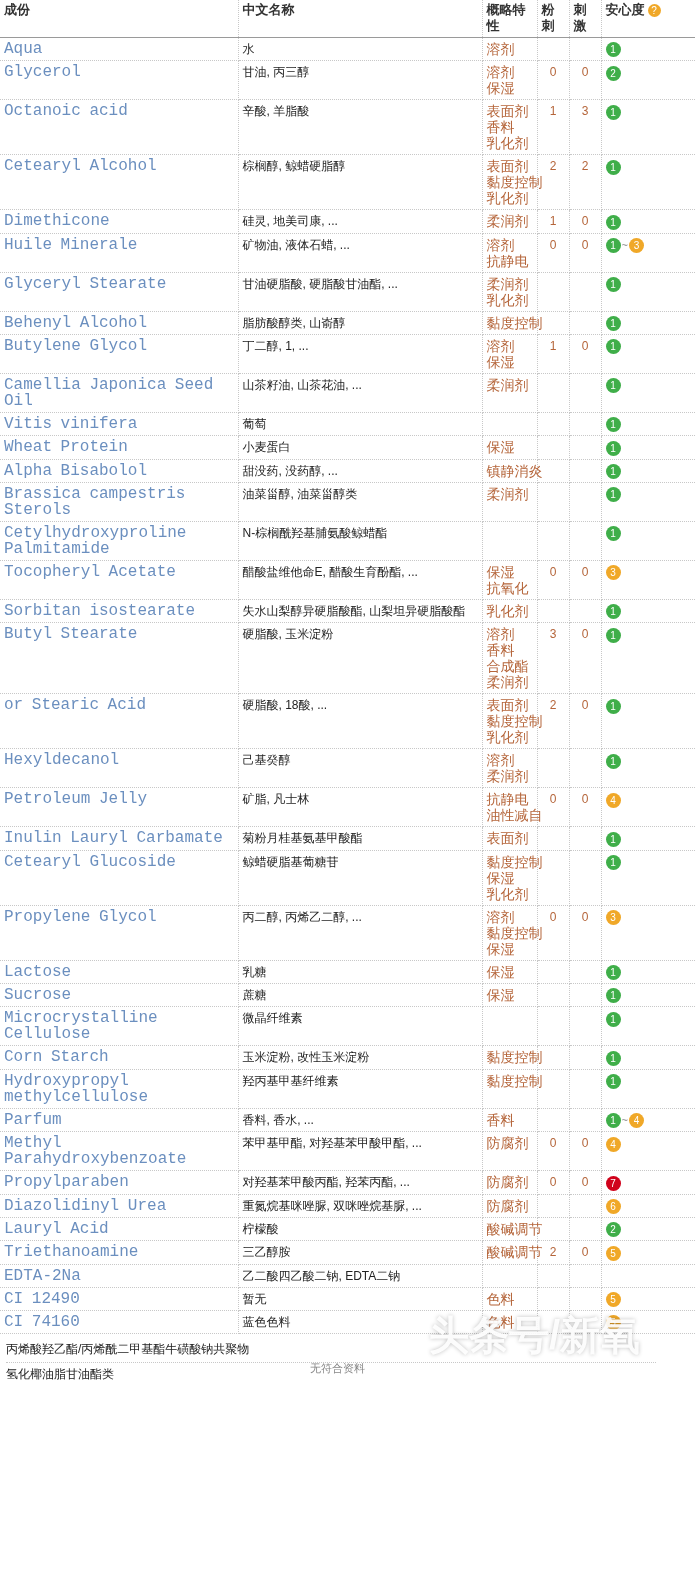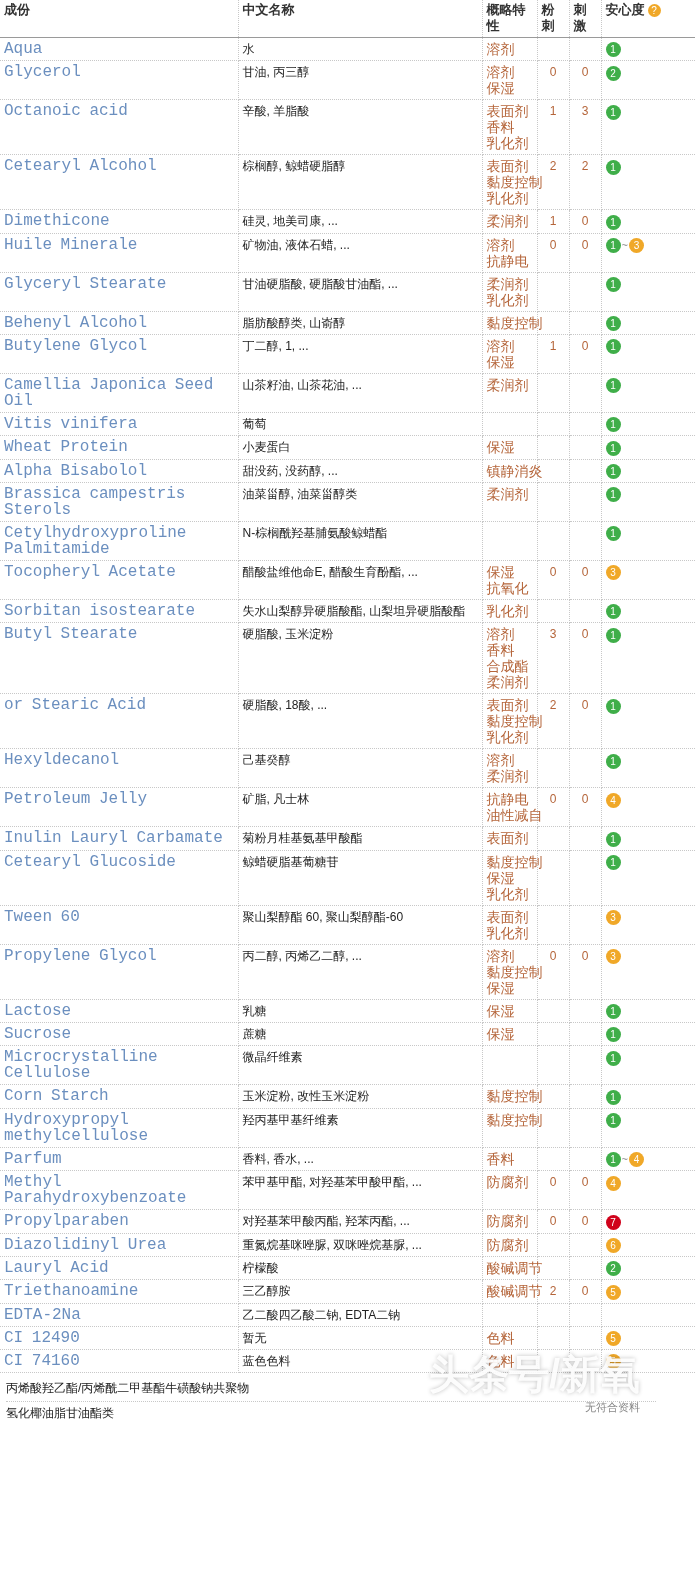--- a/index.html
+++ b/index.html
@@ -65,21 +65,21 @@
   .wm{
     position:absolute;right:22px;bottom:8px;width:330px;height:70px;
     pointer-events:none;
   }
   .wm .wmtext{
     font-size:40px;font-weight:bold;color:rgba(255,255,255,0.92);
     font-family:"Liberation Sans",sans-serif;text-align:right;
     text-shadow:0 0 4px rgba(0,0,0,0.25);line-height:48px;
   }
   .wm .wmsub{
-    font-size:11px;color:rgba(120,120,120,0.9);text-align:right;margin-top:2px;
+    font-size:11px;color:rgba(120,120,120,0.9);text-align:left;margin-top:2px;
   }
 </style>
 </head>
 <body>
 
 <div class="sheet">
 
   <table class="ing">
     <colgroup>
       <col class="c0">
@@ -340,31 +340,20 @@
           <td class="feat">
             <div>黏度控制</div>
             <div>保湿</div>
             <div>乳化剂</div>
           </td>
           <td class="num"></td>
           <td class="num"></td>
           <td class="safe"><span class="dot g1">1</span></td>
         </tr>
         <tr>
-          <td class="en">Tween 60</td>
-          <td class="cn">聚山梨醇酯 60, 聚山梨醇酯-60</td>
-          <td class="feat">
-            <div>表面剂</div>
-            <div>乳化剂</div>
-          </td>
-          <td class="num"></td>
-          <td class="num"></td>
-          <td class="safe"><span class="dot y3">3</span></td>
-        </tr>
-        <tr>
           <td class="en">Propylene Glycol</td>
           <td class="cn">丙二醇, 丙烯乙二醇, ...</td>
           <td class="feat">
             <div>溶剂</div>
             <div>黏度控制</div>
             <div>保湿</div>
           </td>
           <td class="num">0</td>
           <td class="num">0</td>
           <td class="safe"><span class="dot y3">3</span></td>

